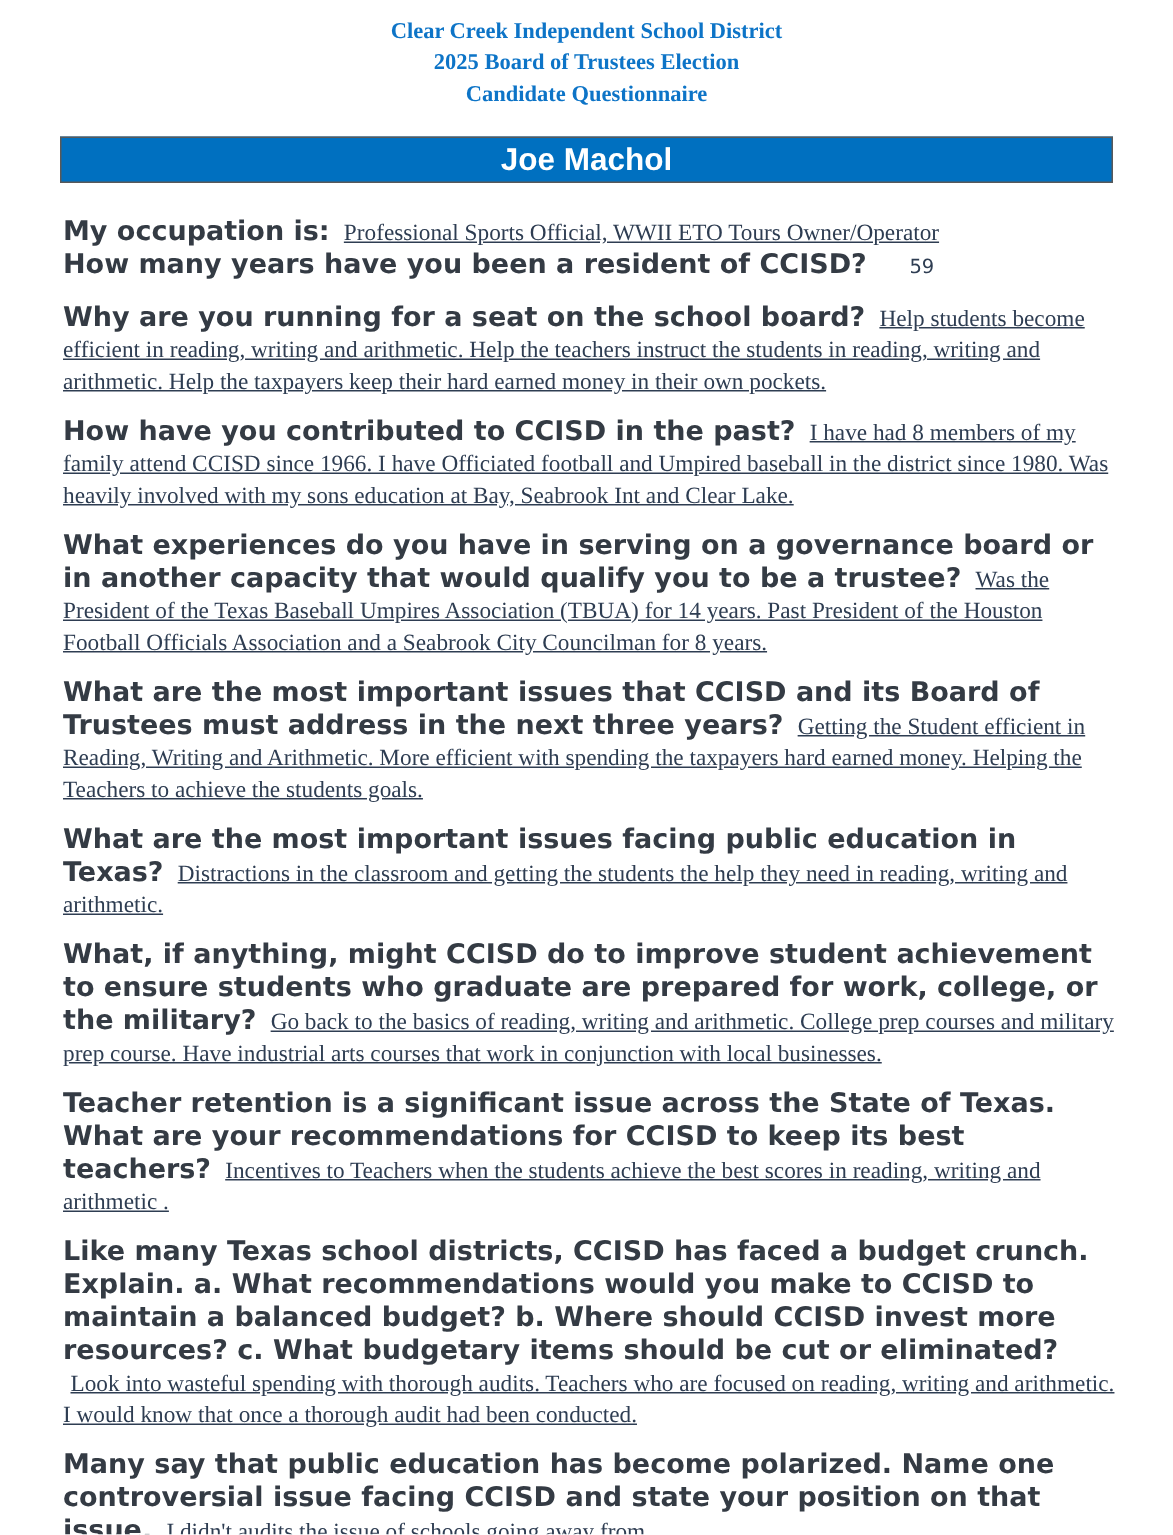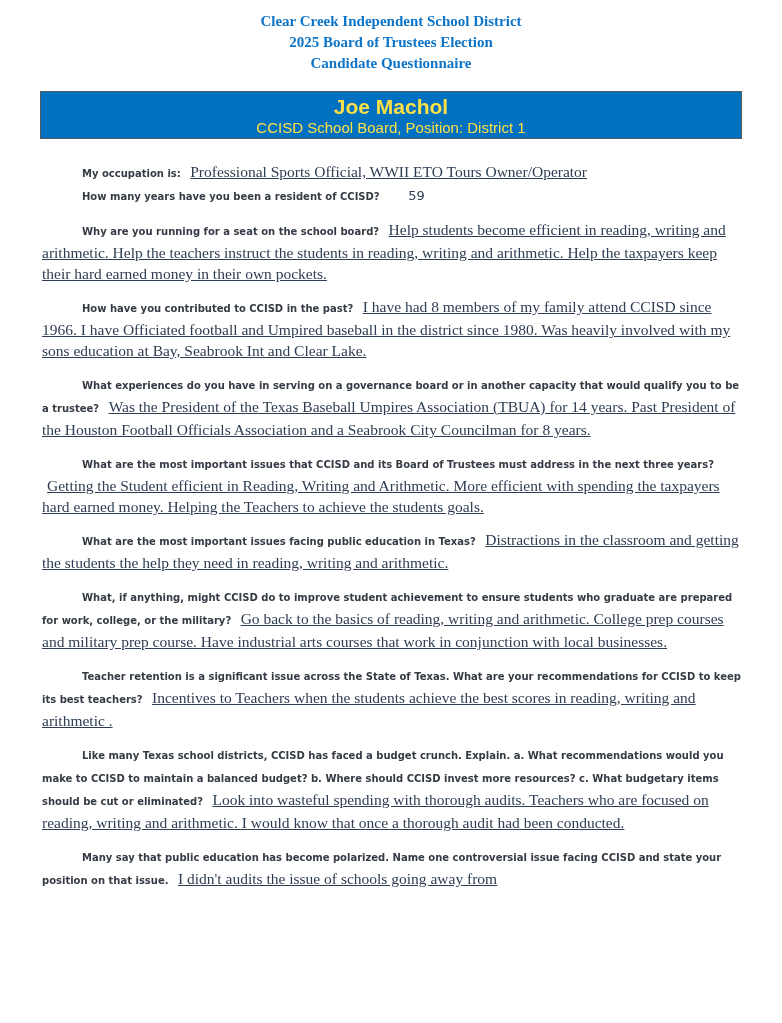--- a/index.html
+++ b/index.html
@@ -44,23 +44,22 @@
   }
   p.qa-block {
     margin: 12px 0 0 0;
     line-height: 21px;
     text-align: left;
   }
   p.qa-block.tight { margin-top: 0; }
   .q {
     font-family: "DejaVu Sans", sans-serif;
     font-weight: bold;
-    font-size: 10px;
+    font-size: 18px;
     color: #343b44;
-    margin-left: 40px;
   }
   .a { margin-left: 5px; }
   .a-serif {
     font-family: "Liberation Serif", serif;
     font-size: 15.5px;
     color: #2e3d52;
     text-decoration: underline;
   }
   .a-sans {
     font-family: "DejaVu Sans", sans-serif;
@@ -73,23 +72,22 @@
 <body>
 
 <div class="page">
 
   <header class="doc-header" style="color: rgb(13, 116, 199);">
     <div>Clear Creek Independent School District</div>
     <div>2025 Board of Trustees Election</div>
     <div>Candidate Questionnaire</div>
   </header>
 
-  <div class="banner" style="background: rgb(0, 112, 192); border-color: rgb(89, 89, 89); color: #fde047;">
+  <div class="banner" style="background: rgb(0, 112, 192); border-color: rgb(89, 89, 89); color: #ffffff;">
     <div class="banner-name">Joe Machol</div>
-    <div class="banner-subtitle">CCISD School Board, Position: District 1</div>
   </div>
 
   <main class="qa-list">
       <p class="qa-block tight"><span class="q">My occupation is:</span> <span class="a a-serif">Professional Sports Official, WWII ETO Tours Owner/Operator</span></p>
       <p class="qa-block tight"><span class="q">How many years have you been a resident of CCISD?</span> <span class="a a-sans">59</span></p>
       <p class="qa-block"><span class="q">Why are you running for a seat on the school board?</span> <span class="a a-serif">Help students become efficient in reading, writing and arithmetic. Help the teachers instruct the students in reading, writing and arithmetic. Help the taxpayers keep their hard earned money in their own pockets.</span></p>
       <p class="qa-block"><span class="q">How have you contributed to CCISD in the past?</span> <span class="a a-serif">I have had 8 members of my family attend CCISD since 1966. I have Officiated football and Umpired baseball in the district since 1980. Was heavily involved with my sons education at Bay, Seabrook Int and Clear Lake.</span></p>
       <p class="qa-block"><span class="q">What experiences do you have in serving on a governance board or in another capacity that would qualify you to be a trustee?</span> <span class="a a-serif">Was the President of the Texas Baseball Umpires Association (TBUA) for 14 years. Past President of the Houston Football Officials Association and a Seabrook City Councilman for 8 years.</span></p>
       <p class="qa-block"><span class="q">What are the most important issues that CCISD and its Board of Trustees must address in the next three years?</span> <span class="a a-serif">Getting the Student efficient in Reading, Writing and Arithmetic. More efficient with spending the taxpayers hard earned money. Helping the Teachers to achieve the students goals.</span></p>
       <p class="qa-block"><span class="q">What are the most important issues facing public education in Texas?</span> <span class="a a-serif">Distractions in the classroom and getting the students the help they need in reading, writing and arithmetic.</span></p>

